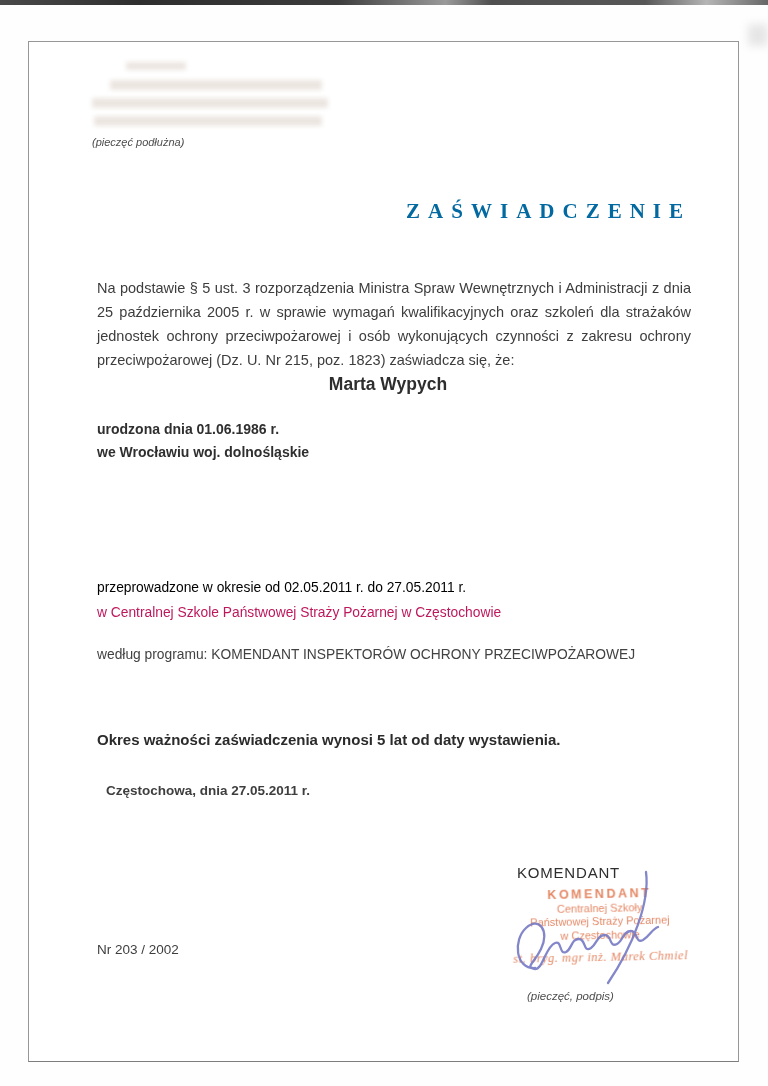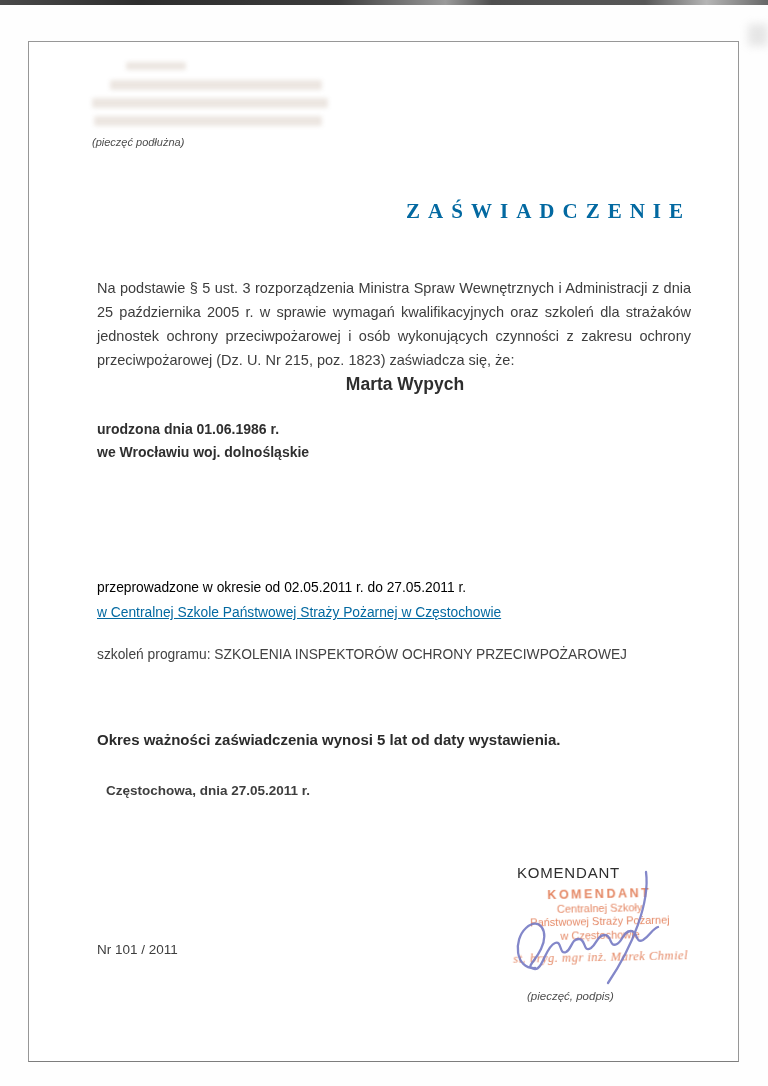--- a/index.html
+++ b/index.html
@@ -43,36 +43,36 @@
     position:absolute;left:97px;width:594px;top:199px;
     text-align:right;
     font-family:"Liberation Serif", serif;
     font-weight:bold;font-size:21px;letter-spacing:8px;color:#0369a1;
   }
   .intro{
     position:absolute;left:97px;width:594px;top:276px;
     font-size:14.5px;line-height:24px;text-align:justify;color:#3d3d3d;
   }
   .recipient-name{
-    position:absolute;left:108px;width:594px;top:374px;
+    position:absolute;left:91px;width:594px;top:374px;
     text-align:center;font-weight:bold;font-size:17.5px;color:#2e2e2e;
   }
   .name-caption{
     position:absolute;left:97px;width:594px;top:404px;
     text-align:center;font-size:11px;color:#454545;
   }
   .birth-date{position:absolute;left:97px;top:421px;font-weight:bold;font-size:14px;color:#2f2f2f;}
   .birth-place{position:absolute;left:97px;top:444px;font-weight:bold;font-size:14px;color:#2f2f2f;}
   .completion{
     position:absolute;left:97px;width:596px;top:485px;
     font-weight:bold;font-size:15.5px;line-height:25px;
     letter-spacing:.4px;word-spacing:5px;text-align:justify;color:#2d2d2d;
   }
   .period{position:absolute;left:97px;top:580px;font-size:13.8px;color:#000000;}
-  .venue{position:absolute;left:97px;top:605px;font-size:13.8px;color:#0369a1;text-decoration:underline;}
+  .venue{position:absolute;left:97px;top:605px;font-size:13.8px;color:#be185d;}
   .program{position:absolute;left:97px;top:647px;font-size:13.8px;color:#424242;}
   .approval{position:absolute;left:97px;top:673px;font-size:13.8px;color:#424242;}
   .validity{position:absolute;left:97px;top:731px;font-weight:bold;font-size:15px;color:#2b2b2b;}
   .place-date{position:absolute;left:106px;top:783px;font-size:13.5px;color:#3e3e3e;font-weight:bold;}
   .commander-title{
     position:absolute;left:517px;top:864px;
     font-size:15px;letter-spacing:.8px;color:#2e2e2e;
   }
   
   .commander-stamp{
@@ -112,21 +112,21 @@
 
   <div class="intro">Na podstawie § 5 ust. 3 rozporządzenia Ministra Spraw Wewnętrznych i Administracji z dnia 25 października 2005 r. w sprawie wymagań kwalifikacyjnych oraz szkoleń dla strażaków jednostek ochrony przeciwpożarowej i osób wykonujących czynności z zakresu ochrony przeciwpożarowej (Dz. U. Nr 215, poz. 1823) zaświadcza się, że:</div>
 
   <div class="recipient-name">Marta Wypych</div>
   <div class="birth-date">urodzona dnia 01.06.1986 r.</div>
   <div class="birth-place">we Wrocławiu woj. dolnośląskie</div>
 
 
   <div class="period">przeprowadzone w okresie od 02.05.2011 r. do 27.05.2011 r.</div>
   <div class="venue">w Centralnej Szkole Państwowej Straży Pożarnej w Częstochowie</div>
-  <div class="program">szkoleń programu: SZKOLENIA INSPEKTORÓW OCHRONY PRZECIWPOŻAROWEJ</div>
+  <div class="program">według programu: KOMENDANT INSPEKTORÓW OCHRONY PRZECIWPOŻAROWEJ</div>
 
   <div class="validity">Okres ważności zaświadczenia wynosi 5 lat od daty wystawienia.</div>
 
   <div class="place-date">Częstochowa, dnia 27.05.2011 r.</div>
 
   <div class="commander-title">KOMENDANT</div>
 
   <div class="commander-stamp">
     <div class="s1">KOMENDANT</div>
     <div class="s2">Centralnej Szkoły</div>
@@ -138,17 +138,17 @@
   <svg class="signature" width="185" height="118" viewBox="0 0 185 118">
     <g fill="none" stroke="#7277c2" stroke-width="2.3" stroke-linecap="round" opacity="0.88">
       <path d="M 30 98 C 10 99 8 70 21 58 C 34 46 45 61 36 79 C 30 92 20 97 29 99
                C 38 101 40 77 50 73 C 57 70 54 85 61 82 C 67 79 66 69 74 69
                C 81 69 78 83 86 78 C 92 74 92 65 100 65 C 107 65 104 78 112 74
                C 118 71 118 61 126 61 C 133 61 130 74 138 70 C 145 66 147 59 153 57"></path>
       <path d="M 141 2 C 145 32 128 76 103 113"></path>
     </g>
   </svg>
 
-  <div class="cert-number">Nr 101 / 2011</div>
+  <div class="cert-number">Nr 203 / 2002</div>
 
   <div class="seal-caption">(pieczęć, podpis)</div>
 
 </div>
 
 </body></html>

